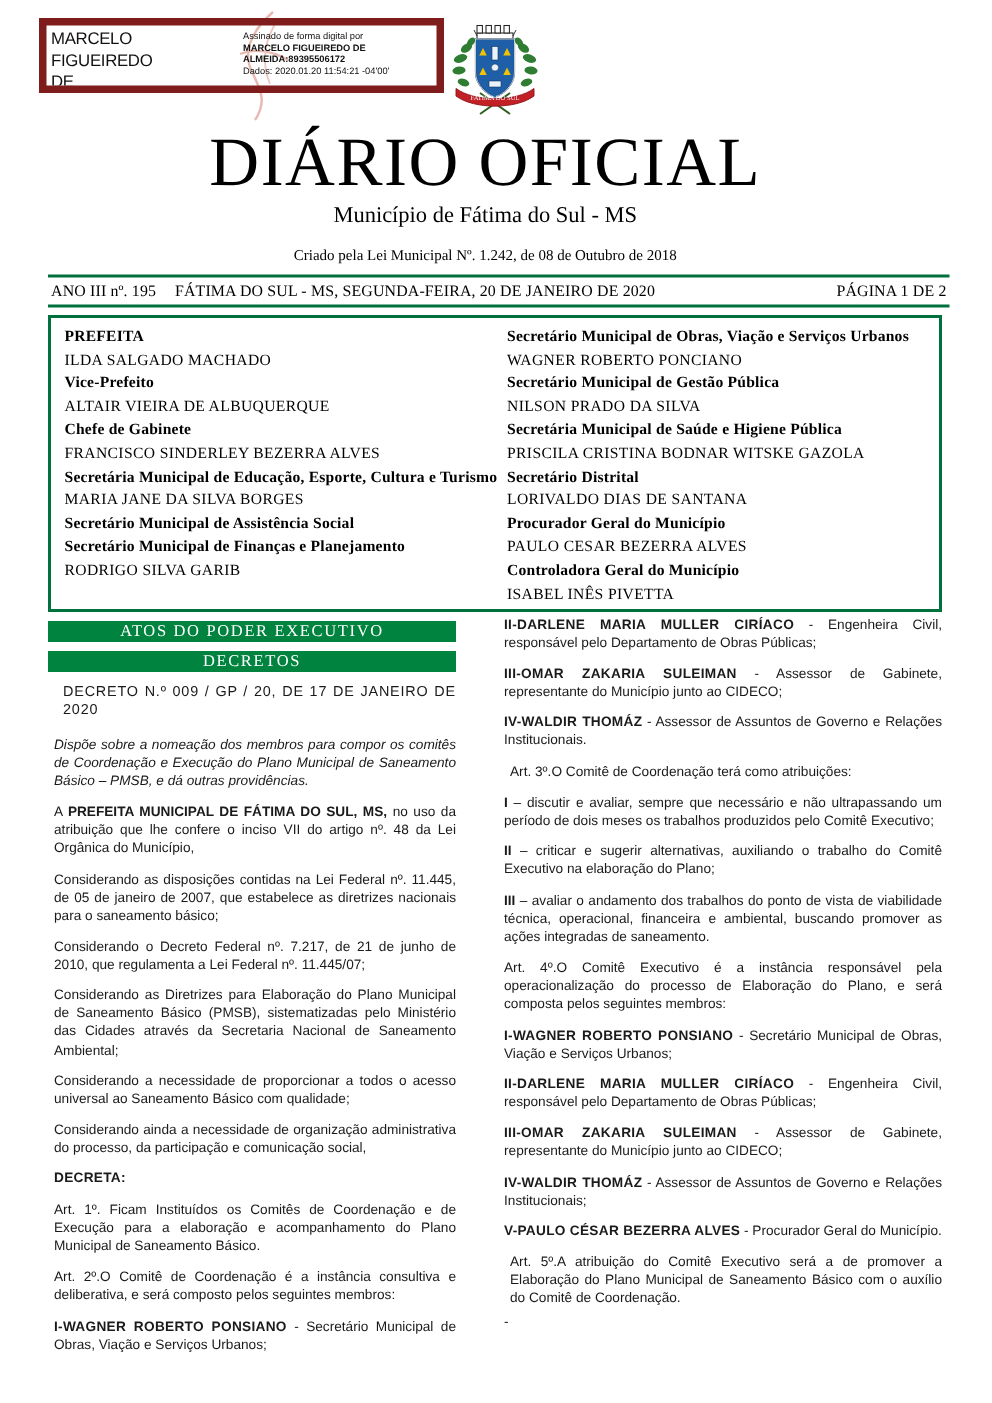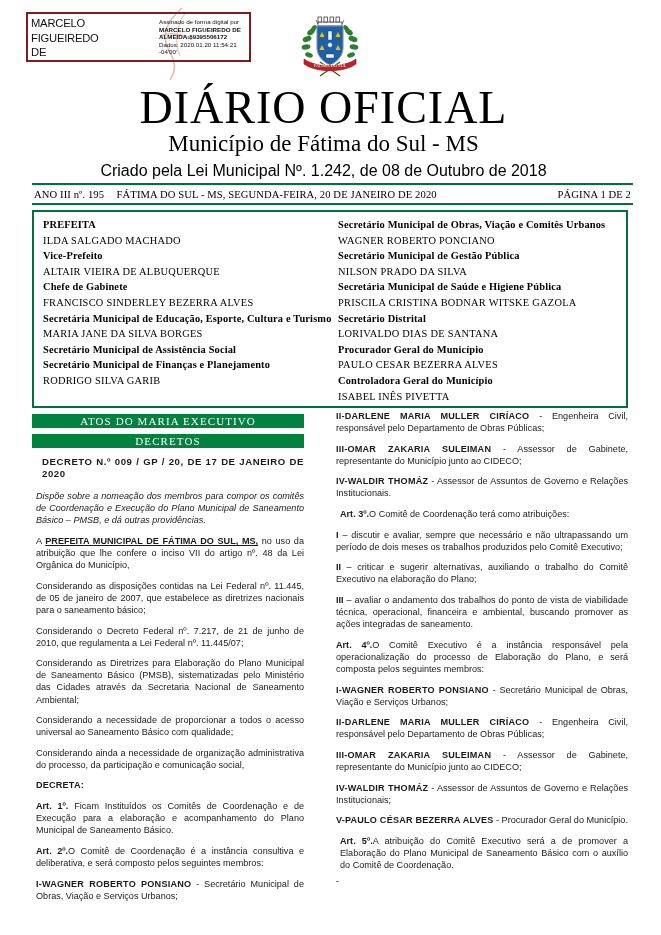--- a/index.html
+++ b/index.html
@@ -14,23 +14,23 @@
     color: #000000;
     position: relative;
     overflow: hidden;
   }
 
   
   .sig-box {
     position: absolute;
     left: 26px;
     top: 12px;
-    width: 225px;
+    width: 270px;
     height: 50px;
-    border: 2px solid #7f1d1d;
+    border: 5px solid #7f1d1d;
     box-sizing: border-box;
     display: flex;
     align-items: stretch;
     background: transparent;
     z-index: 5;
   }
   .sig-left {
     width: 128px;
     padding: 2px 2px 2px 3px;
     font-family: "Liberation Sans", sans-serif;
@@ -82,27 +82,27 @@
   .do-title {
     font-family: "Liberation Serif", serif;
     font-size: 46px;
     line-height: 49px;
     letter-spacing: 1px;
     font-weight: normal;
     color: #000;
   }
   .do-sub {
     font-family: "Liberation Serif", serif;
-    font-size: 23px;
+    font-size: 15px;
     line-height: 24px;
     color: #000;
   }
   .do-law {
-    font-family: Liberation Sans, sans-serif;
-    font-size: 16px;
+    font-family: Liberation Serif, serif;
+    font-size: 10px;
     line-height: 20px;
     margin-top: 5px;
     color: #000;
   }
 
   
   .edition-bar {
     position: absolute;
     left: 32px;
     top: 183px;
@@ -170,30 +170,30 @@
     line-height: 12.1px;
     text-align: justify;
     color: #1a1a1a;
   }
   .col-left  { left: 36px;  top: 456px; width: 268px; }
   .col-right { left: 336px; top: 410px; width: 292px; }
 
   .p { margin: 0 0 8.5px 0; }
   .p.tight { margin-bottom: 4px; }
   .p.ital { font-style: italic; }
-  .p b, .p strong { font-weight: bold; text-decoration: underline; }
+  .p b, .p strong { font-weight: bold; }
   .decreto-head {
-    font-weight: bold;
+    font-weight: normal;
     font-size: 9.6px;
     letter-spacing: 0.55px;
     margin: 0 0 10px 0;
     padding-left: 6px;
   }
   .decreta { font-weight: bold; letter-spacing: 0.2px; }
-  .art-lbl { font-weight: bold; }
+  .art-lbl { font-weight: normal; }
   .mem-lbl { font-weight: bold; letter-spacing: 0.2px; }
   .rom { font-weight: bold; }
   .indent { padding-left: 4px; }
 </style>
 </head>
 <body>
 
 <svg class="sig-squiggle" viewBox="0 0 46 78">
   <path d="M30 2 C14 16, 10 30, 16 42 C22 54, 26 62, 18 74" fill="none" stroke="#e8b9b0" stroke-width="1.6"></path>
   <path d="M8 30 C18 26, 30 28, 40 34" fill="none" stroke="#e8b9b0" stroke-width="1.4"></path>
@@ -285,36 +285,36 @@
     <div class="off-name">ALTAIR VIEIRA DE ALBUQUERQUE</div>
     <div class="off-role">Chefe de Gabinete</div>
     <div class="off-name">FRANCISCO SINDERLEY BEZERRA ALVES</div>
     <div class="off-role">Secretária Municipal de Educação, Esporte, Cultura e Turismo</div>
     <div class="off-name">MARIA JANE DA SILVA BORGES</div>
     <div class="off-role">Secretário Municipal de Assistência Social</div>
     <div class="off-role">Secretário Municipal de Finanças e Planejamento</div>
     <div class="off-name">RODRIGO SILVA GARIB</div>
   </div>
   <div class="off-col right">
-    <div class="off-role">Secretário Municipal de Obras, Viação e Comitês Urbanos</div>
+    <div class="off-role">Secretário Municipal de Obras, Viação e Serviços Urbanos</div>
     <div class="off-name">WAGNER ROBERTO PONCIANO</div>
     <div class="off-role">Secretário Municipal de Gestão Pública</div>
     <div class="off-name">NILSON PRADO DA SILVA</div>
     <div class="off-role">Secretária Municipal de Saúde e Higiene Pública</div>
     <div class="off-name">PRISCILA CRISTINA BODNAR WITSKE GAZOLA</div>
     <div class="off-role">Secretário Distrital</div>
     <div class="off-name">LORIVALDO DIAS DE SANTANA</div>
     <div class="off-role">Procurador Geral do Município</div>
     <div class="off-name">PAULO CESAR BEZERRA ALVES</div>
     <div class="off-role">Controladora Geral do Município</div>
     <div class="off-name">ISABEL INÊS PIVETTA</div>
   </div>
 </div>
 
-<div class="banner b1">ATOS DO MARIA EXECUTIVO</div>
+<div class="banner b1">ATOS DO PODER EXECUTIVO</div>
 <div class="banner b2">DECRETOS</div>
 
 <div class="col col-left">
 
   <div class="decreto-head">DECRETO N.º  009 / GP / 20, DE 17 DE JANEIRO DE 2020</div>
 
   <p class="p ital">Dispõe sobre a nomeação dos membros para compor os comitês de Coordenação e Execução do Plano Municipal de Saneamento Básico – PMSB, e dá outras providências.</p>
 
   <p class="p">
     <span>A</span>

